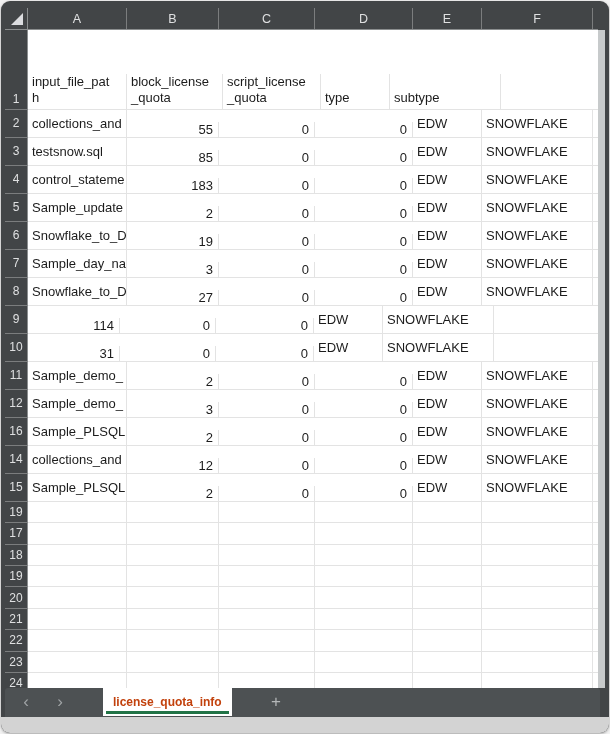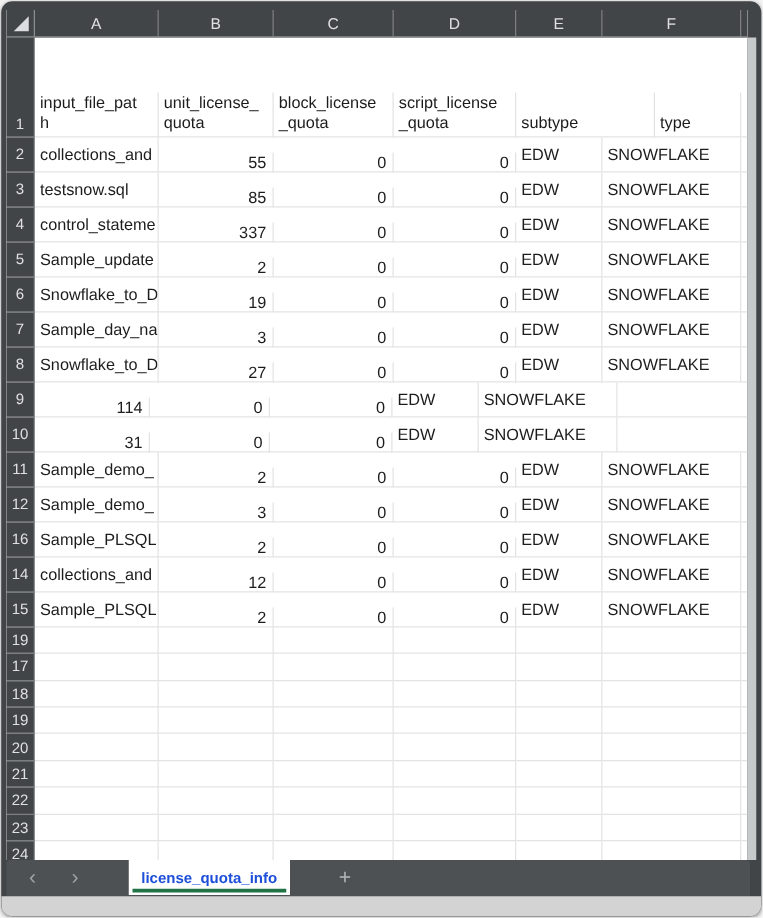--- a/index.html
+++ b/index.html
@@ -59,21 +59,21 @@
     background:#4d5153; border-radius:3px 3px 0 0;
   }
   .nav-arrow {
     position:absolute; top:0; height:29px; width:18px; line-height:27px;
     text-align:center; color:#9fa3a5; font-size:17px; cursor:default;
   }
   .nav-prev { left:12px; } .nav-next { left:46px; }
   .sheet-tab {
     position:absolute; left:98px; top:0; height:28px; background:#ffffff;
     display:flex; align-items:center; padding:0 10px; font-weight:bold;
-    font-size:12px; color:#1d4ed8;
+    font-size:12px; color:#c2410c;
   }
   .sheet-tab .underline { position:absolute; left:3px; right:3px; bottom:2px; height:3px; }
   .add-tab {
     position:absolute; left:260px; top:0; width:22px; height:29px; line-height:27px;
     text-align:center; color:#b4b7b8; font-size:17px;
   }
 
   
   .statusbar { position:absolute; left:0; right:0; bottom:0; height:16px; background:#d3d3d3; }
 </style>
@@ -96,28 +96,26 @@
         <div class="colhead w-d">D</div>
         <div class="colhead w-e">E</div>
         <div class="colhead w-f">F</div>
         <div class="colhead w-g"></div>
       </div>
 
   <div class="sheet-row hdr-row">
         <div class="rownum">1</div>
         <div class="cell hdr w-a">input_file_pat
 h</div>
-        <div class="cell hdr w-b">unit_license_
-quota</div>
         <div class="cell hdr w-c">block_license
 _quota</div>
         <div class="cell hdr w-d">script_license
 _quota</div>
+        <div class="cell hdr w-e">type</div>
         <div class="cell hdr w-f">subtype</div>
-        <div class="cell hdr w-e">type</div>
         <div class="cell txt w-g"></div>
       </div>
       <div class="sheet-row">
         <div class="rownum">2</div>
         <div class="cell txt w-a">collections_and</div>
         <div class="cell num w-b">55</div>
         <div class="cell num w-c">0</div>
         <div class="cell num w-d">0</div>
         <div class="cell txt w-e">EDW</div>
         <div class="cell txt w-f">SNOWFLAKE</div>
@@ -129,21 +127,21 @@
         <div class="cell num w-b">85</div>
         <div class="cell num w-c">0</div>
         <div class="cell num w-d">0</div>
         <div class="cell txt w-e">EDW</div>
         <div class="cell txt w-f">SNOWFLAKE</div>
         <div class="cell txt w-g"></div>
       </div>
       <div class="sheet-row">
         <div class="rownum">4</div>
         <div class="cell txt w-a">control_stateme</div>
-        <div class="cell num w-b">337</div>
+        <div class="cell num w-b">183</div>
         <div class="cell num w-c">0</div>
         <div class="cell num w-d">0</div>
         <div class="cell txt w-e">EDW</div>
         <div class="cell txt w-f">SNOWFLAKE</div>
         <div class="cell txt w-g"></div>
       </div>
       <div class="sheet-row">
         <div class="rownum">5</div>
         <div class="cell txt w-a">Sample_update</div>
         <div class="cell num w-b">2</div>

